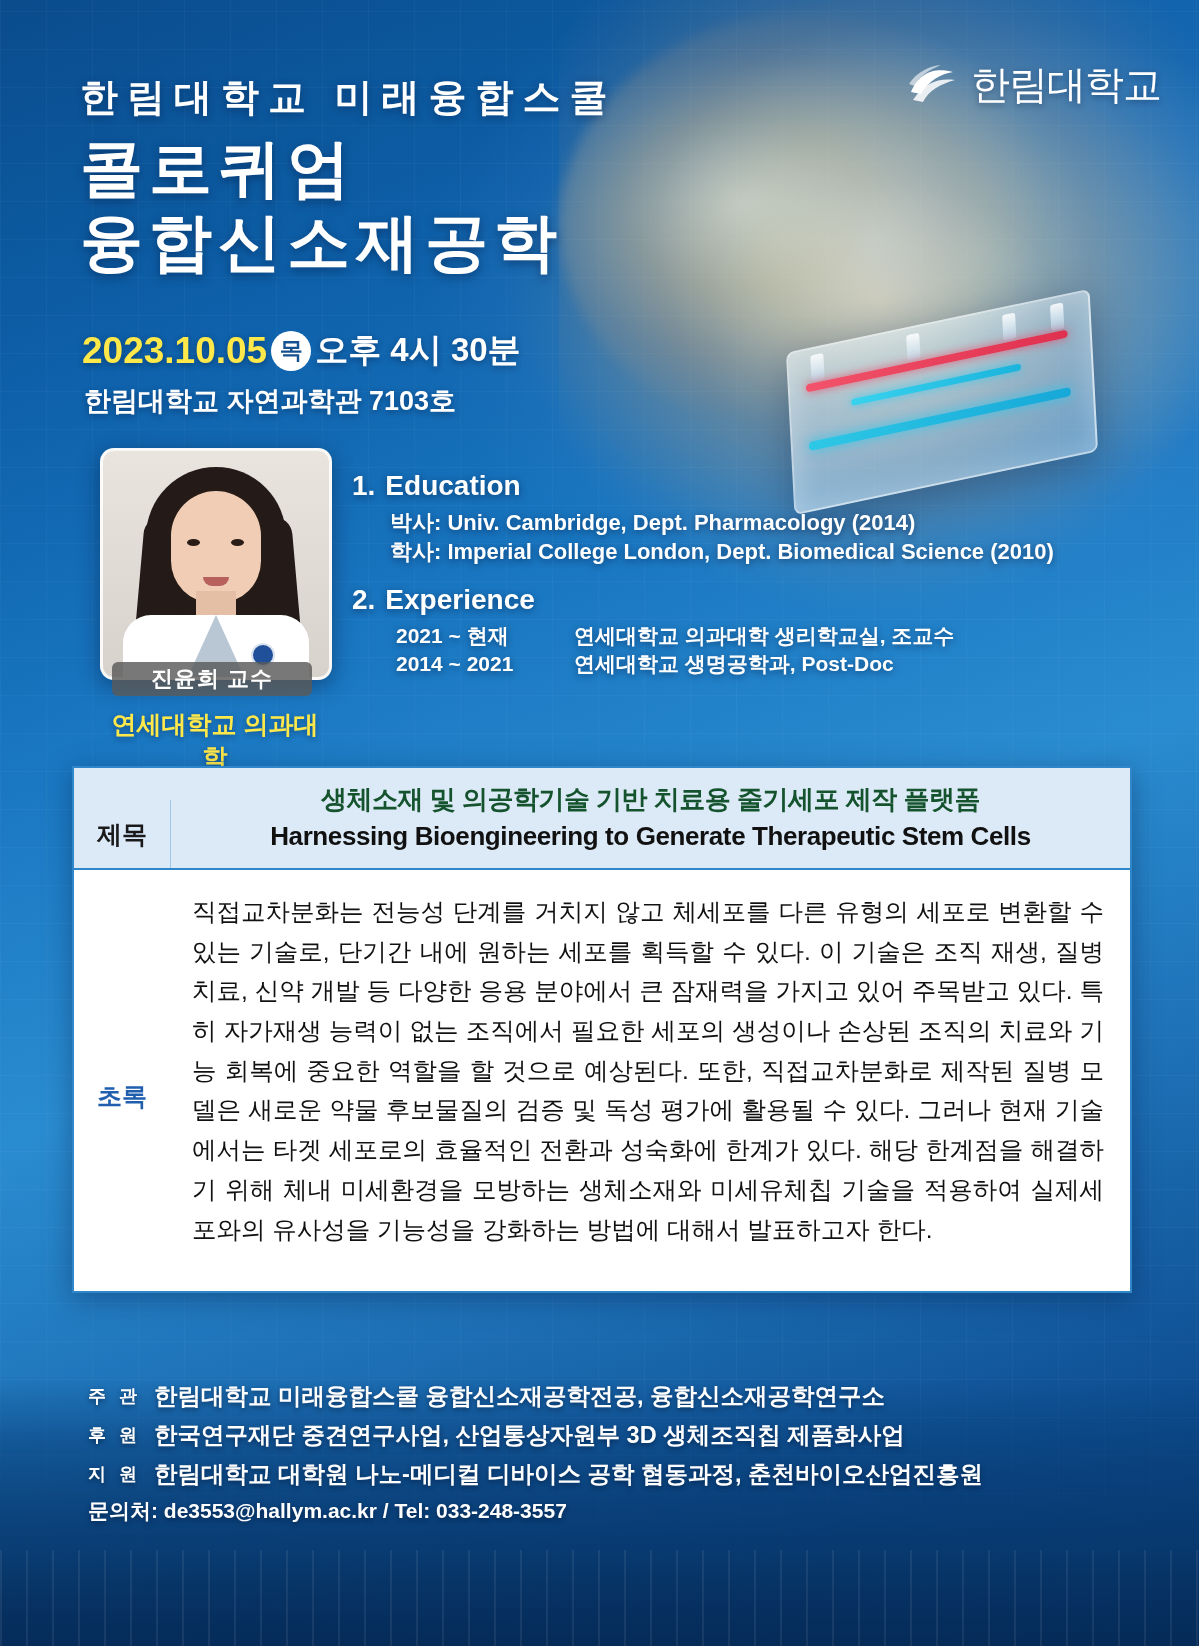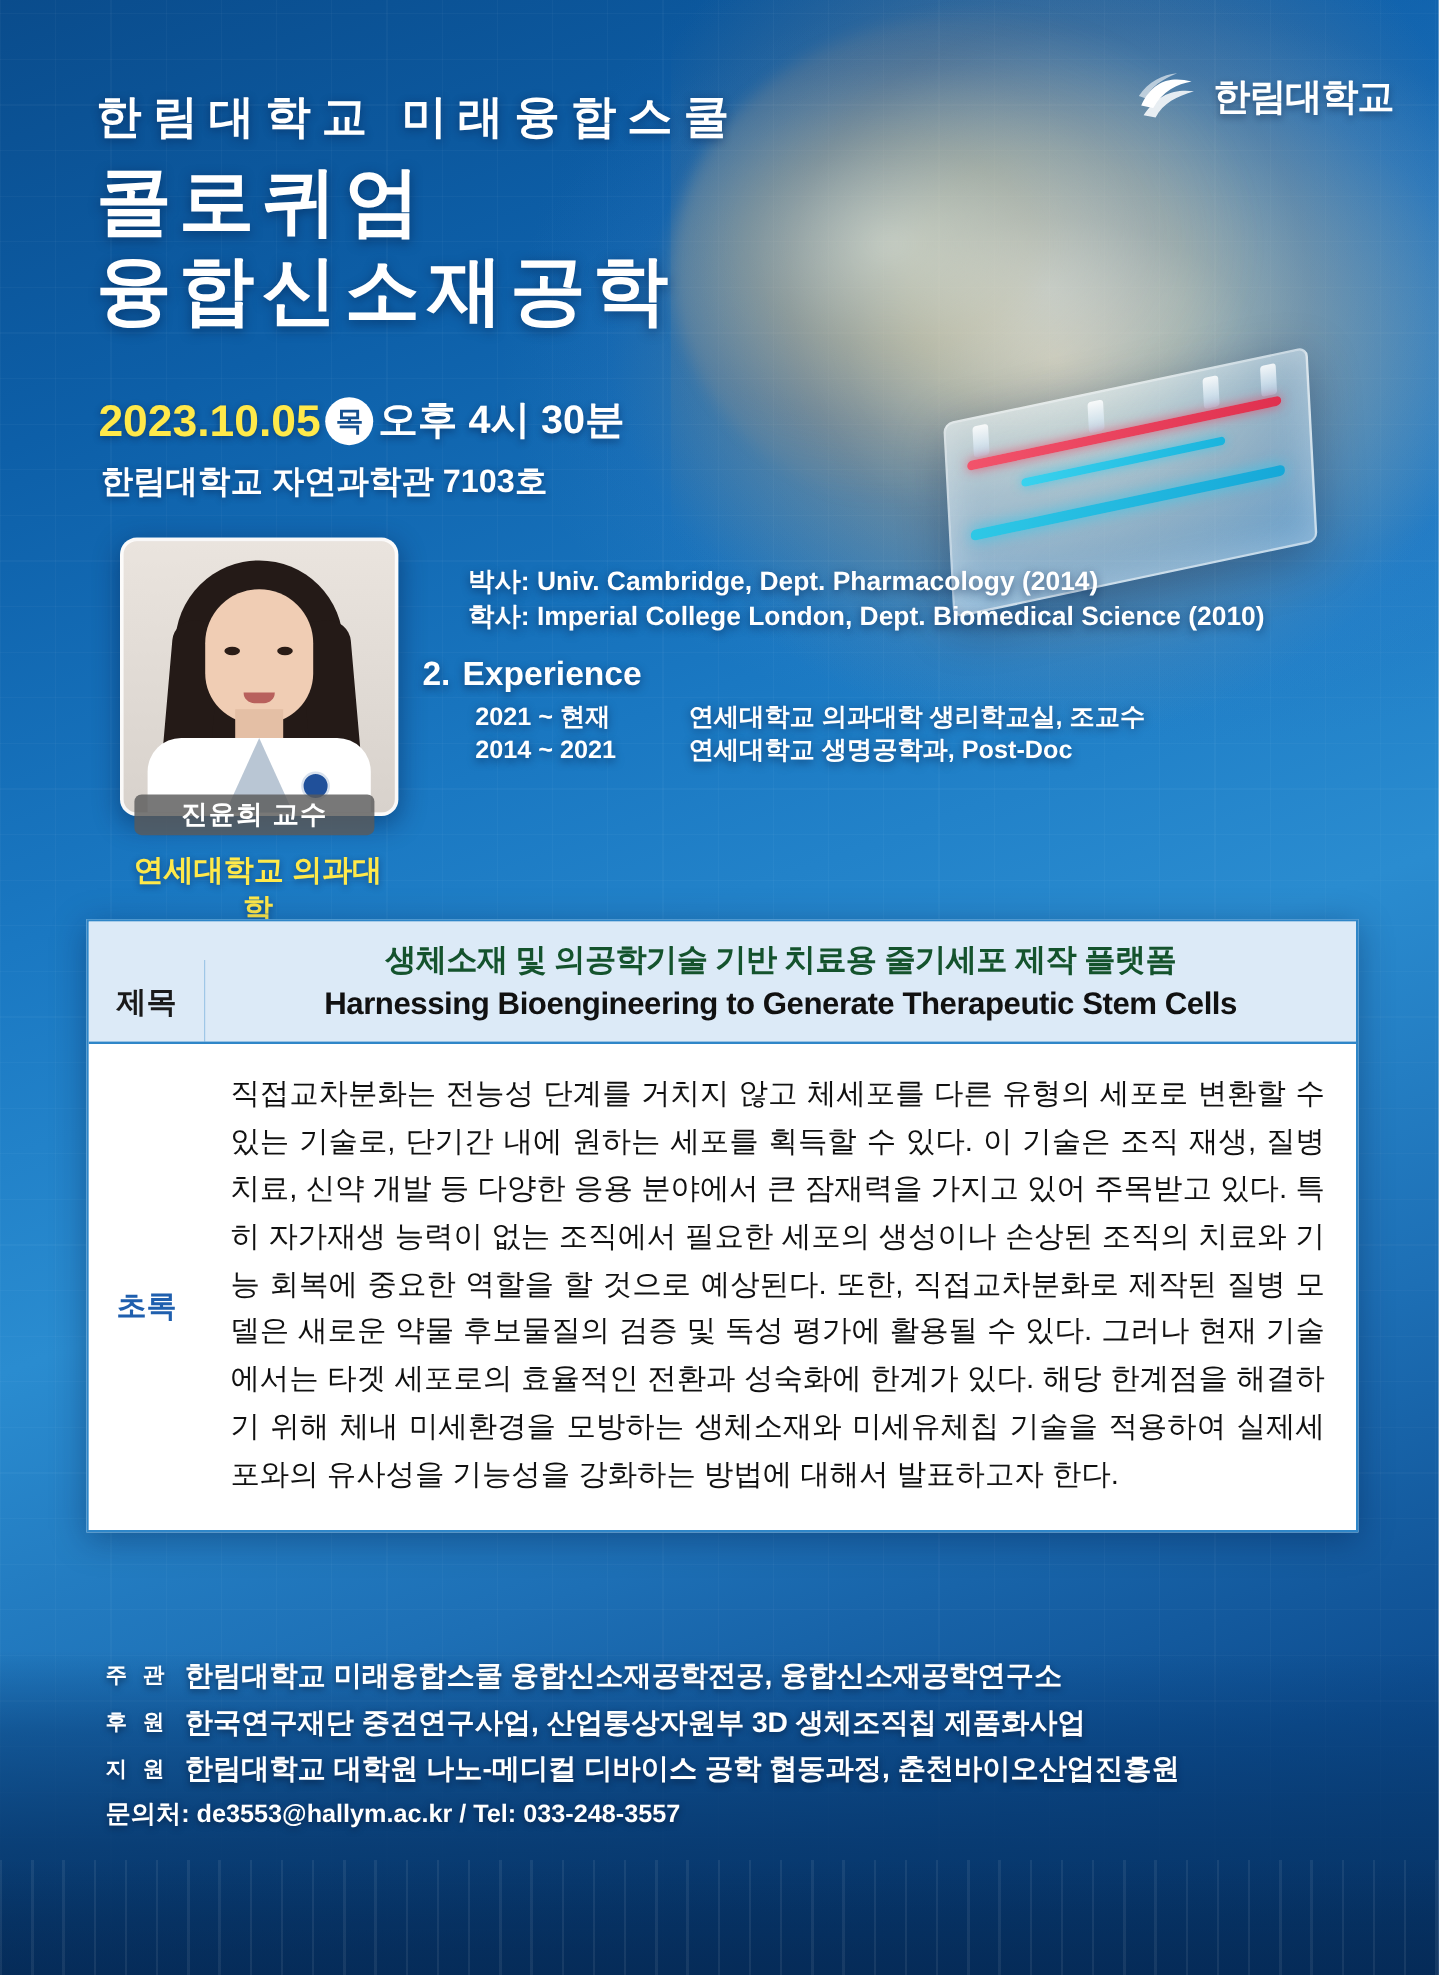--- a/index.html
+++ b/index.html
@@ -99,22 +99,22 @@
     right: 38px; top: 58px;
     display: flex;
     align-items: center;
     gap: 10px;
     color: #ffffff;
   }
   .logo .mark {
     width: 54px; height: 46px;
   }
   .logo .logo-text {
-    font-size: 31px;
-    font-weight: bold;
+    font-size: 39px;
+    font-weight: normal;
     letter-spacing: -1px;
     text-shadow: 0 2px 6px rgba(0,20,50,0.4);
   }
 
   
   .title-block {
     position: absolute;
     left: 80px; top: 72px;
     color: #ffffff;
   }
@@ -349,21 +349,21 @@
     margin-top: 4px;
     letter-spacing: -0.4px;
   }
   .abstract-row {
     display: flex;
     align-items: stretch;
     background: #ffffff;
   }
   .abstract-cell {
     flex: 1;
-    padding: 22px 26px 26px 22px;
+    padding: 22px 26px 42px 22px;
     font-size: 24.5px;
     line-height: 1.62;
     color: #111111;
     text-align: justify;
     text-justify: inter-word;
   }
   .label-cell.abstract {
     border-right: none;
   }
 
@@ -473,20 +473,23 @@
       <div class="f-neck"></div>
       <div class="f-coat"></div>
       <div class="f-coat-v"></div>
       <div class="f-badge"></div>
     </div>
   </div>
   <div class="name-tag">진윤희 교수</div>
   <div class="affil">연세대학교 의과대학</div>
 
   <div class="cv">
+    <div class="cv-h">
+      <span class="num">1.</span><span>Education</span>
+    </div>
     <div class="cv-lines">
       <div>박사: Univ. Cambridge, Dept. Pharmacology (2014)</div>
       <div>학사: Imperial College London, Dept. Biomedical Science (2010)</div>
     </div>
     <div class="cv-h">
       <span class="num">2.</span><span>Experience</span>
     </div>
     <div class="cv-exp">
       <div class="row">
         <span class="yr">2021 ~ 현재</span>

